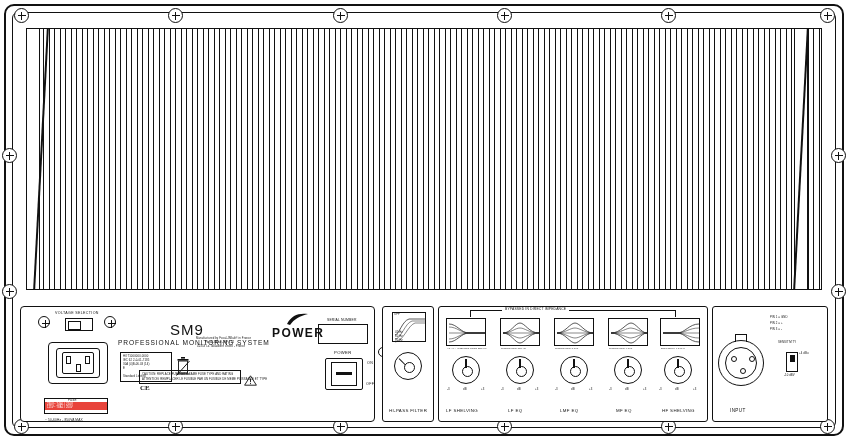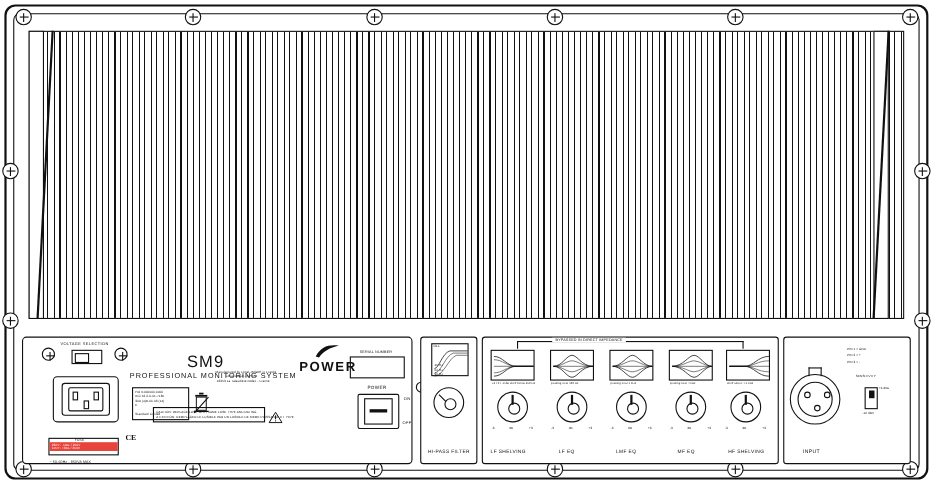--- a/index.html
+++ b/index.html
@@ -304,21 +304,21 @@
       <rect x="5" y="1" width="4" height="1.6" fill="#111"></rect>
       <line x1="0.5" y1="19.5" x2="13.5" y2="5" stroke="#111" stroke-width="1"></line>
       <line x1="0.5" y1="18" x2="13.5" y2="18" stroke="#111" stroke-width="1"></line>
     </svg>
   </div>
 
   <div class="abs tiny2" style="left:196px; top:337px;">Manufactured by Focal-JMlab® in France</div>
   <div class="abs tiny2" style="left:205px; top:341px;">Focal-JMlab - BP 374</div>
   <div class="abs tiny2" style="left:197px; top:345px;">42353 La Talaudière cedex - France</div>
 
-  <div class="abs ce" style="left:114px; top:384px; font-size:7px;margin-top:10px;">CE</div>
+  <div class="abs ce" style="left:140px; top:384px; font-size:7px;">CE</div>
 
   <div class="abs" style="left:244px; top:372px;">
     <svg width="13" height="11" viewBox="0 0 13 11">
       <polygon points="6.5,0.8 12.4,10.2 0.6,10.2" fill="none" stroke="#111" stroke-width="0.9"></polygon>
       <line x1="6.5" y1="3.6" x2="6.5" y2="7.2" stroke="#111" stroke-width="0.9"></line>
       <circle cx="6.5" cy="8.6" r="0.55" fill="#111"></circle>
     </svg>
   </div>
   <div class="abs tiny2" style="left:142px; top:373px;">CAUTION: REPLACE FUSE WITH SAME FUSE TYPE AND RATING</div>
   <div class="abs tiny2" style="left:142px; top:378px;">ATTENTION: REMPLACER LE FUSIBLE PAR UN FUSIBLE DE MEME PUISSANCE ET TYPE</div>

